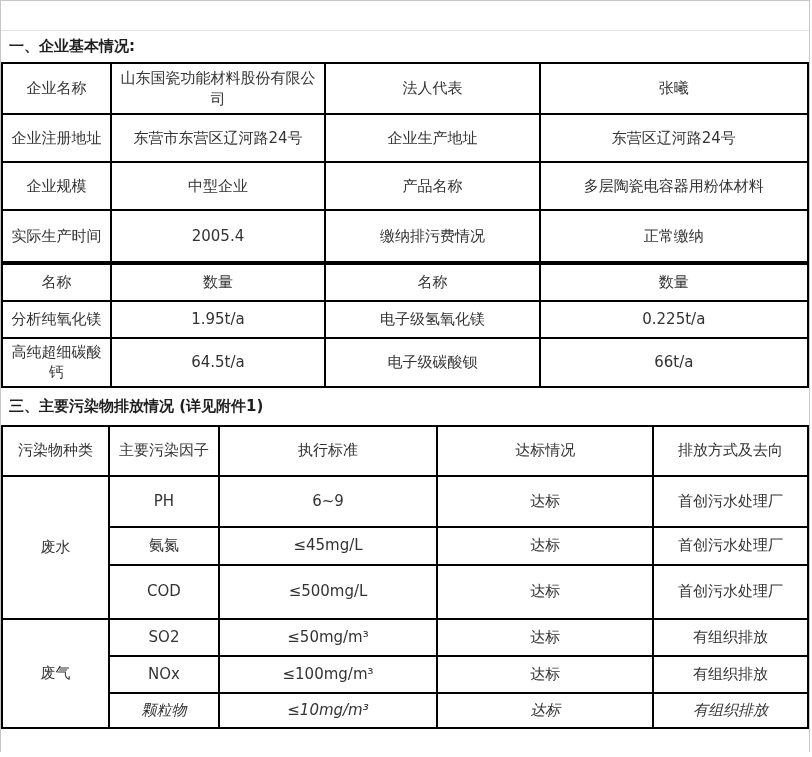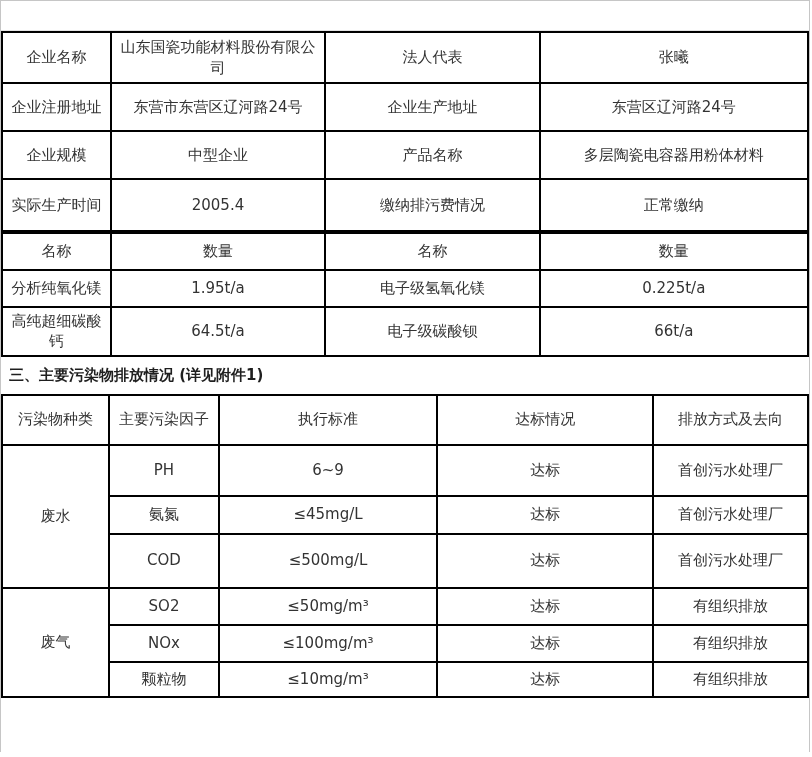--- a/index.html
+++ b/index.html
@@ -53,29 +53,30 @@
   }
   
   .rh51 { height: 51px; }
   .rh54 { height: 38px; }
   .rh48 { height: 48px; }
   .rh46 { height: 54px; }
   .rh43 { height: 50px; }
   .rh37 { height: 37px; }
   .rh36 { height: 52px; }
   .rh35 { height: 48px; }
-  .rh33 { height: 35px; }
+  .rh33 { height: 35px; font-style: italic; }
 </style>
 </head>
 <body>
 
 <div class="doc">
 
   <div class="top-spacer"></div>
 
+  <div class="section-heading sh1">一、企业基本情况:</div>
 
   <table>
     <colgroup>
       <col style="width:13.5%">
         <col style="width:26.6%">
         <col style="width:26.6%">
         <col style="width:33.3%">
     </colgroup>
     <tbody>
       <tr class="rh51">

